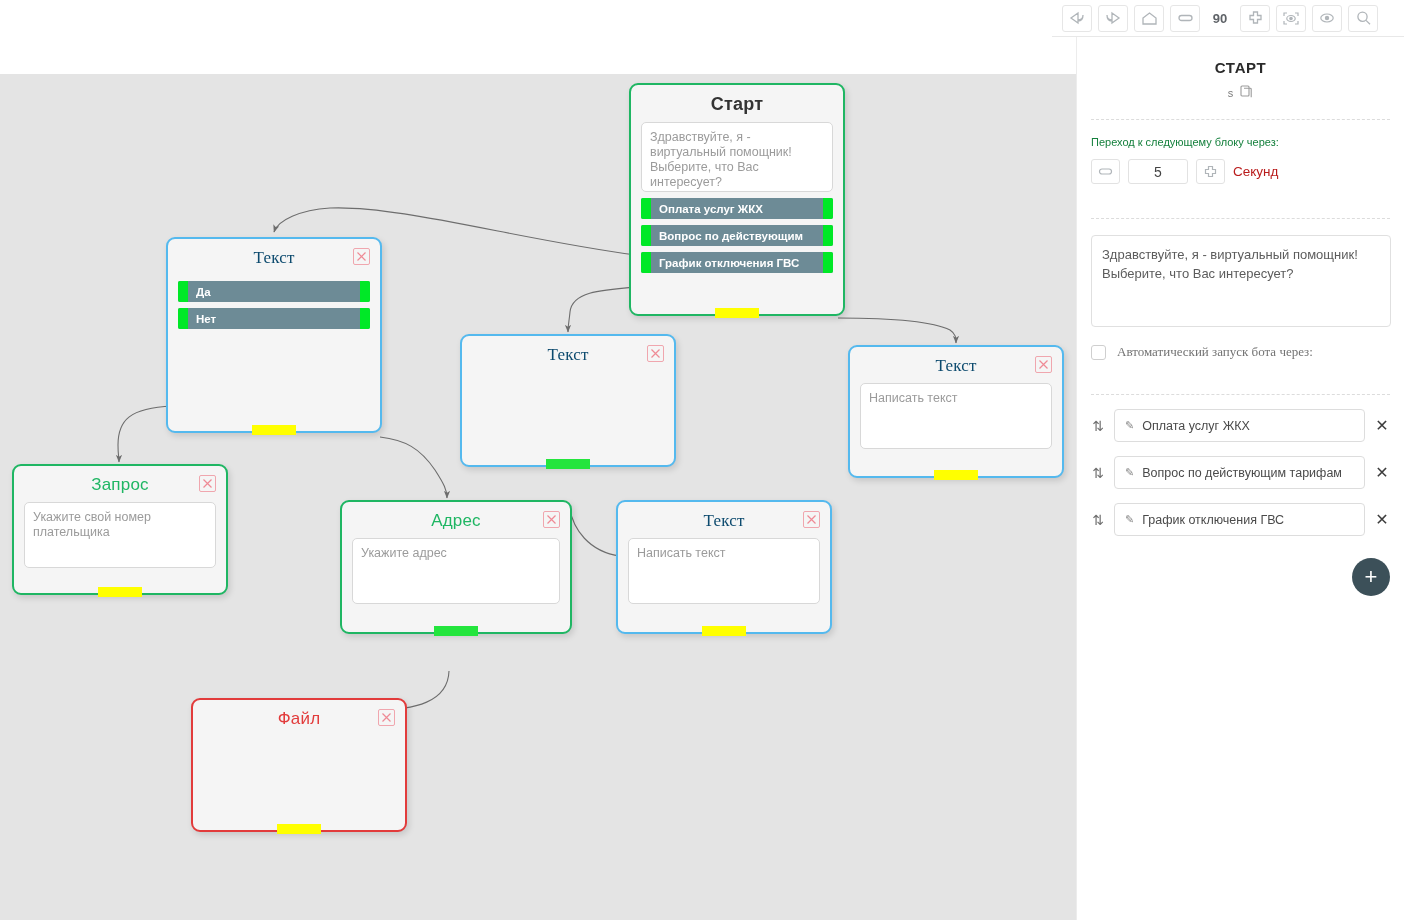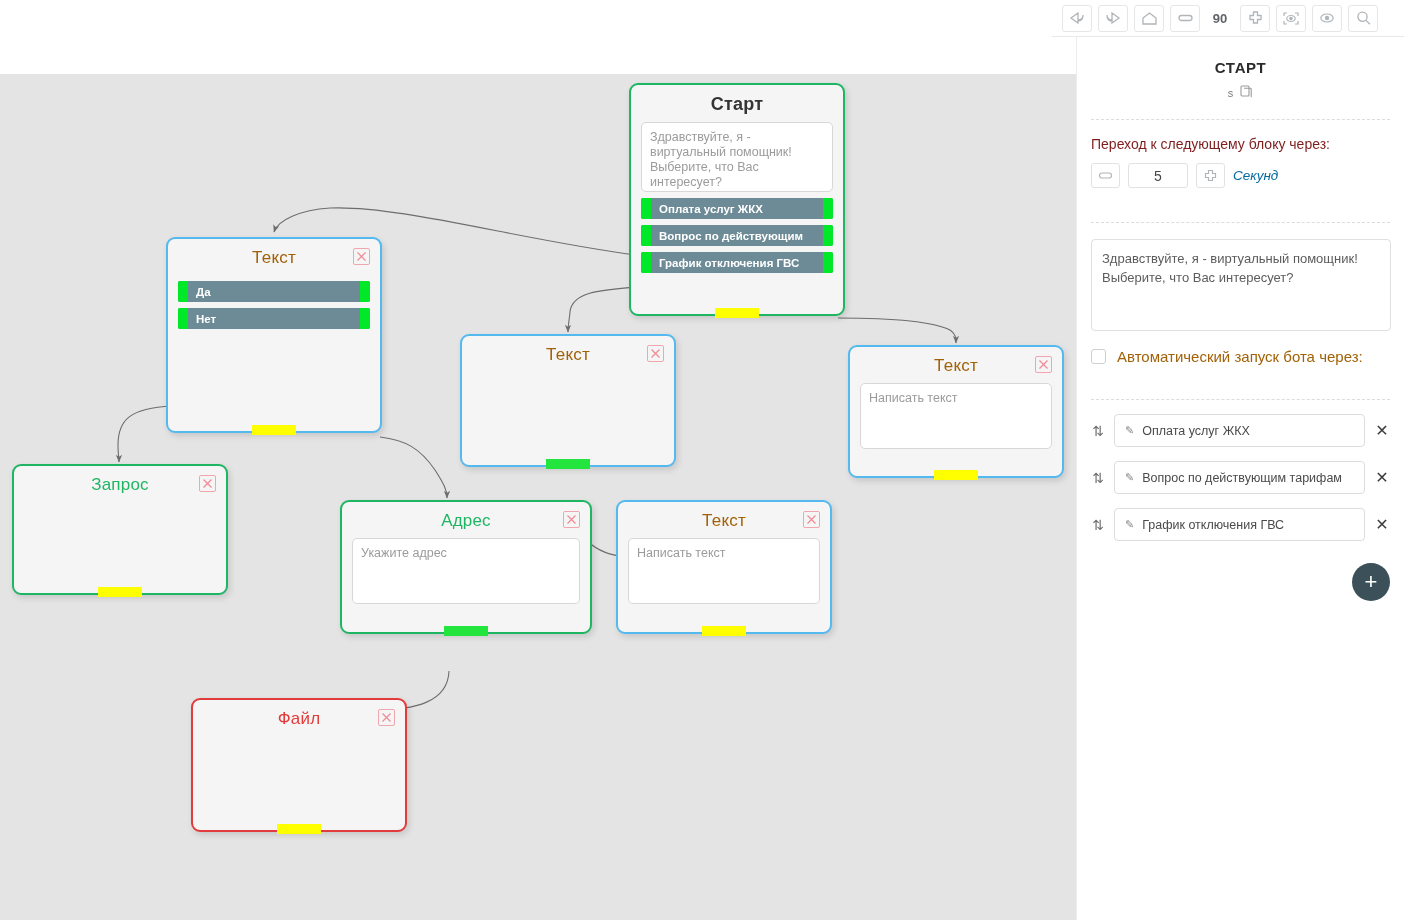--- a/index.html
+++ b/index.html
@@ -61,21 +61,21 @@
   .node.blue   { border-color: #54b9ee; }
   .node.green  { border-color: #1fb663; }
   .node.red    { border-color: #e23b3b; }
 
   .node-title {
     text-align: center;
     font-size: 17px;
     padding: 9px 0 7px;
     letter-spacing: .2px;
   }
-  .node.blue  .node-title { color: #a16207; }
+  .node.blue  .node-title { color: #0c4a6e; font-family: Liberation Serif, serif; }
   .node.green .node-title { color: #1fb663; }
   .node.red   .node-title { color: #e23b3b; }
   .node.start .node-title { color: #333; font-weight: bold; font-size: 18px; }
 
   .node-close {
     position: absolute; top: 9px; right: 10px;
     width: 17px; height: 17px;
     border: 1px solid #f0a6ae;
     border-radius: 2px;
     display: flex; align-items: center; justify-content: center;
@@ -136,47 +136,47 @@
     color: #2b2b2b; letter-spacing: .6px;
     padding-top: 22px;
   }
   .panel-sub {
     display: flex; align-items: center; justify-content: center;
     gap: 7px; padding-top: 9px; color: #7a7a7a; font-size: 11px;
   }
   .hr { border-top: 1px dashed #dcdcdc; margin: 18px 0 0; }
 
   .panel-label {
-    color: #7f1d1d; font-size: 14px; padding: 16px 0 11px;
+    color: #15803d; font-size: 11px; padding: 16px 0 11px;
   }
   .stepper { display: flex; align-items: center; gap: 8px; padding-bottom: 16px; }
   .step-btn {
     width: 29px; height: 25px; border: 1px solid #e2e2e2; border-radius: 3px;
     background: #fff; display: flex; align-items: center; justify-content: center;
     color: #9aa0a6;
   }
   .step-val {
     width: 60px; height: 25px; border: 1px solid #e2e2e2; border-radius: 3px;
     background: #fff; display:flex; align-items:center; justify-content:center;
     font-size: 14px; color: #444;
   }
-  .step-unit { color: #0369a1; font-size: 13.5px; font-style: italic; }
+  .step-unit { color: #b91c1c; font-size: 13.5px; }
 
   .panel-textarea {
     margin-top: 16px;
     width: 300px; height: 92px;
     border: 1px solid #e0e0e0; border-radius: 4px;
     background: #fff; color: #5c5c5c;
     font-size: 13px; line-height: 19px;
     padding: 9px 10px;
     white-space: pre-line;
   }
   .chk-row { display: flex; align-items: center; gap: 11px; padding: 17px 0 16px; }
   .chk-box { width: 15px; height: 15px; border: 1px solid #cfcfcf; border-radius: 3px; background: #fff; }
-  .chk-lbl { color: #a16207; font-size: 15px; }
+  .chk-lbl { color: #737373; font-size: 13px; font-family: Liberation Serif, serif; }
 
   .opt-row { display: flex; align-items: center; gap: 9px; margin-top: 14px; }
   .drag-icon { color: #6f6f6f; font-size: 14px; width: 14px; text-align: center; }
   .opt-input {
     flex: 1; height: 33px;
     border: 1px solid #dddddd; border-radius: 4px; background: #fff;
     display: flex; align-items: center; gap: 8px; padding: 0 10px;
   }
   .opt-input .pen { color: #8b8b8b; font-size: 11px; }
   .opt-text { color: #4a4a4a; font-size: 12.5px; white-space: nowrap; overflow: hidden; }
@@ -302,20 +302,21 @@
           </div>
           <div class="port-bottom"></div>
         </div>
         <div class="node green" style="left: 12px; top: 427px; width: 216px; height: 131px;">
           <div class="node-title">Запрос</div>
           <div class="node-close">
             <svg width="11" height="11" viewBox="0 0 11 11" stroke="#ef8a95" stroke-width="1.2">
               <path d="M1.5 1.5 L9.5 9.5 M9.5 1.5 L1.5 9.5"></path>
             </svg>
           </div>
+          <div class="node-field" style="height: 66px;">Укажите свой номер плательщика</div>
           <div class="port-bottom"></div>
         </div>
         <div class="node blue" style="left: 460px; top: 297px; width: 216px; height: 133px;">
           <div class="node-title">Текст</div>
           <div class="node-close">
             <svg width="11" height="11" viewBox="0 0 11 11" stroke="#ef8a95" stroke-width="1.2">
               <path d="M1.5 1.5 L9.5 9.5 M9.5 1.5 L1.5 9.5"></path>
             </svg>
           </div>
           <div class="port-bottom green"></div>
@@ -323,21 +324,21 @@
         <div class="node blue" style="left: 848px; top: 308px; width: 216px; height: 133px;">
           <div class="node-title">Текст</div>
           <div class="node-close">
             <svg width="11" height="11" viewBox="0 0 11 11" stroke="#ef8a95" stroke-width="1.2">
               <path d="M1.5 1.5 L9.5 9.5 M9.5 1.5 L1.5 9.5"></path>
             </svg>
           </div>
           <div class="node-field" style="height: 66px;">Написать текст</div>
           <div class="port-bottom"></div>
         </div>
-        <div class="node green" style="left: 340px; top: 463px; width: 252px; height: 134px;">
+        <div class="node green" style="left: 340px; top: 463px; width: 232px; height: 134px;">
           <div class="node-title">Адрес</div>
           <div class="node-close">
             <svg width="11" height="11" viewBox="0 0 11 11" stroke="#ef8a95" stroke-width="1.2">
               <path d="M1.5 1.5 L9.5 9.5 M9.5 1.5 L1.5 9.5"></path>
             </svg>
           </div>
           <div class="node-field" style="height: 66px;">Укажите адрес</div>
           <div class="port-bottom green"></div>
         </div>
         <div class="node blue" style="left: 616px; top: 463px; width: 216px; height: 134px;">

